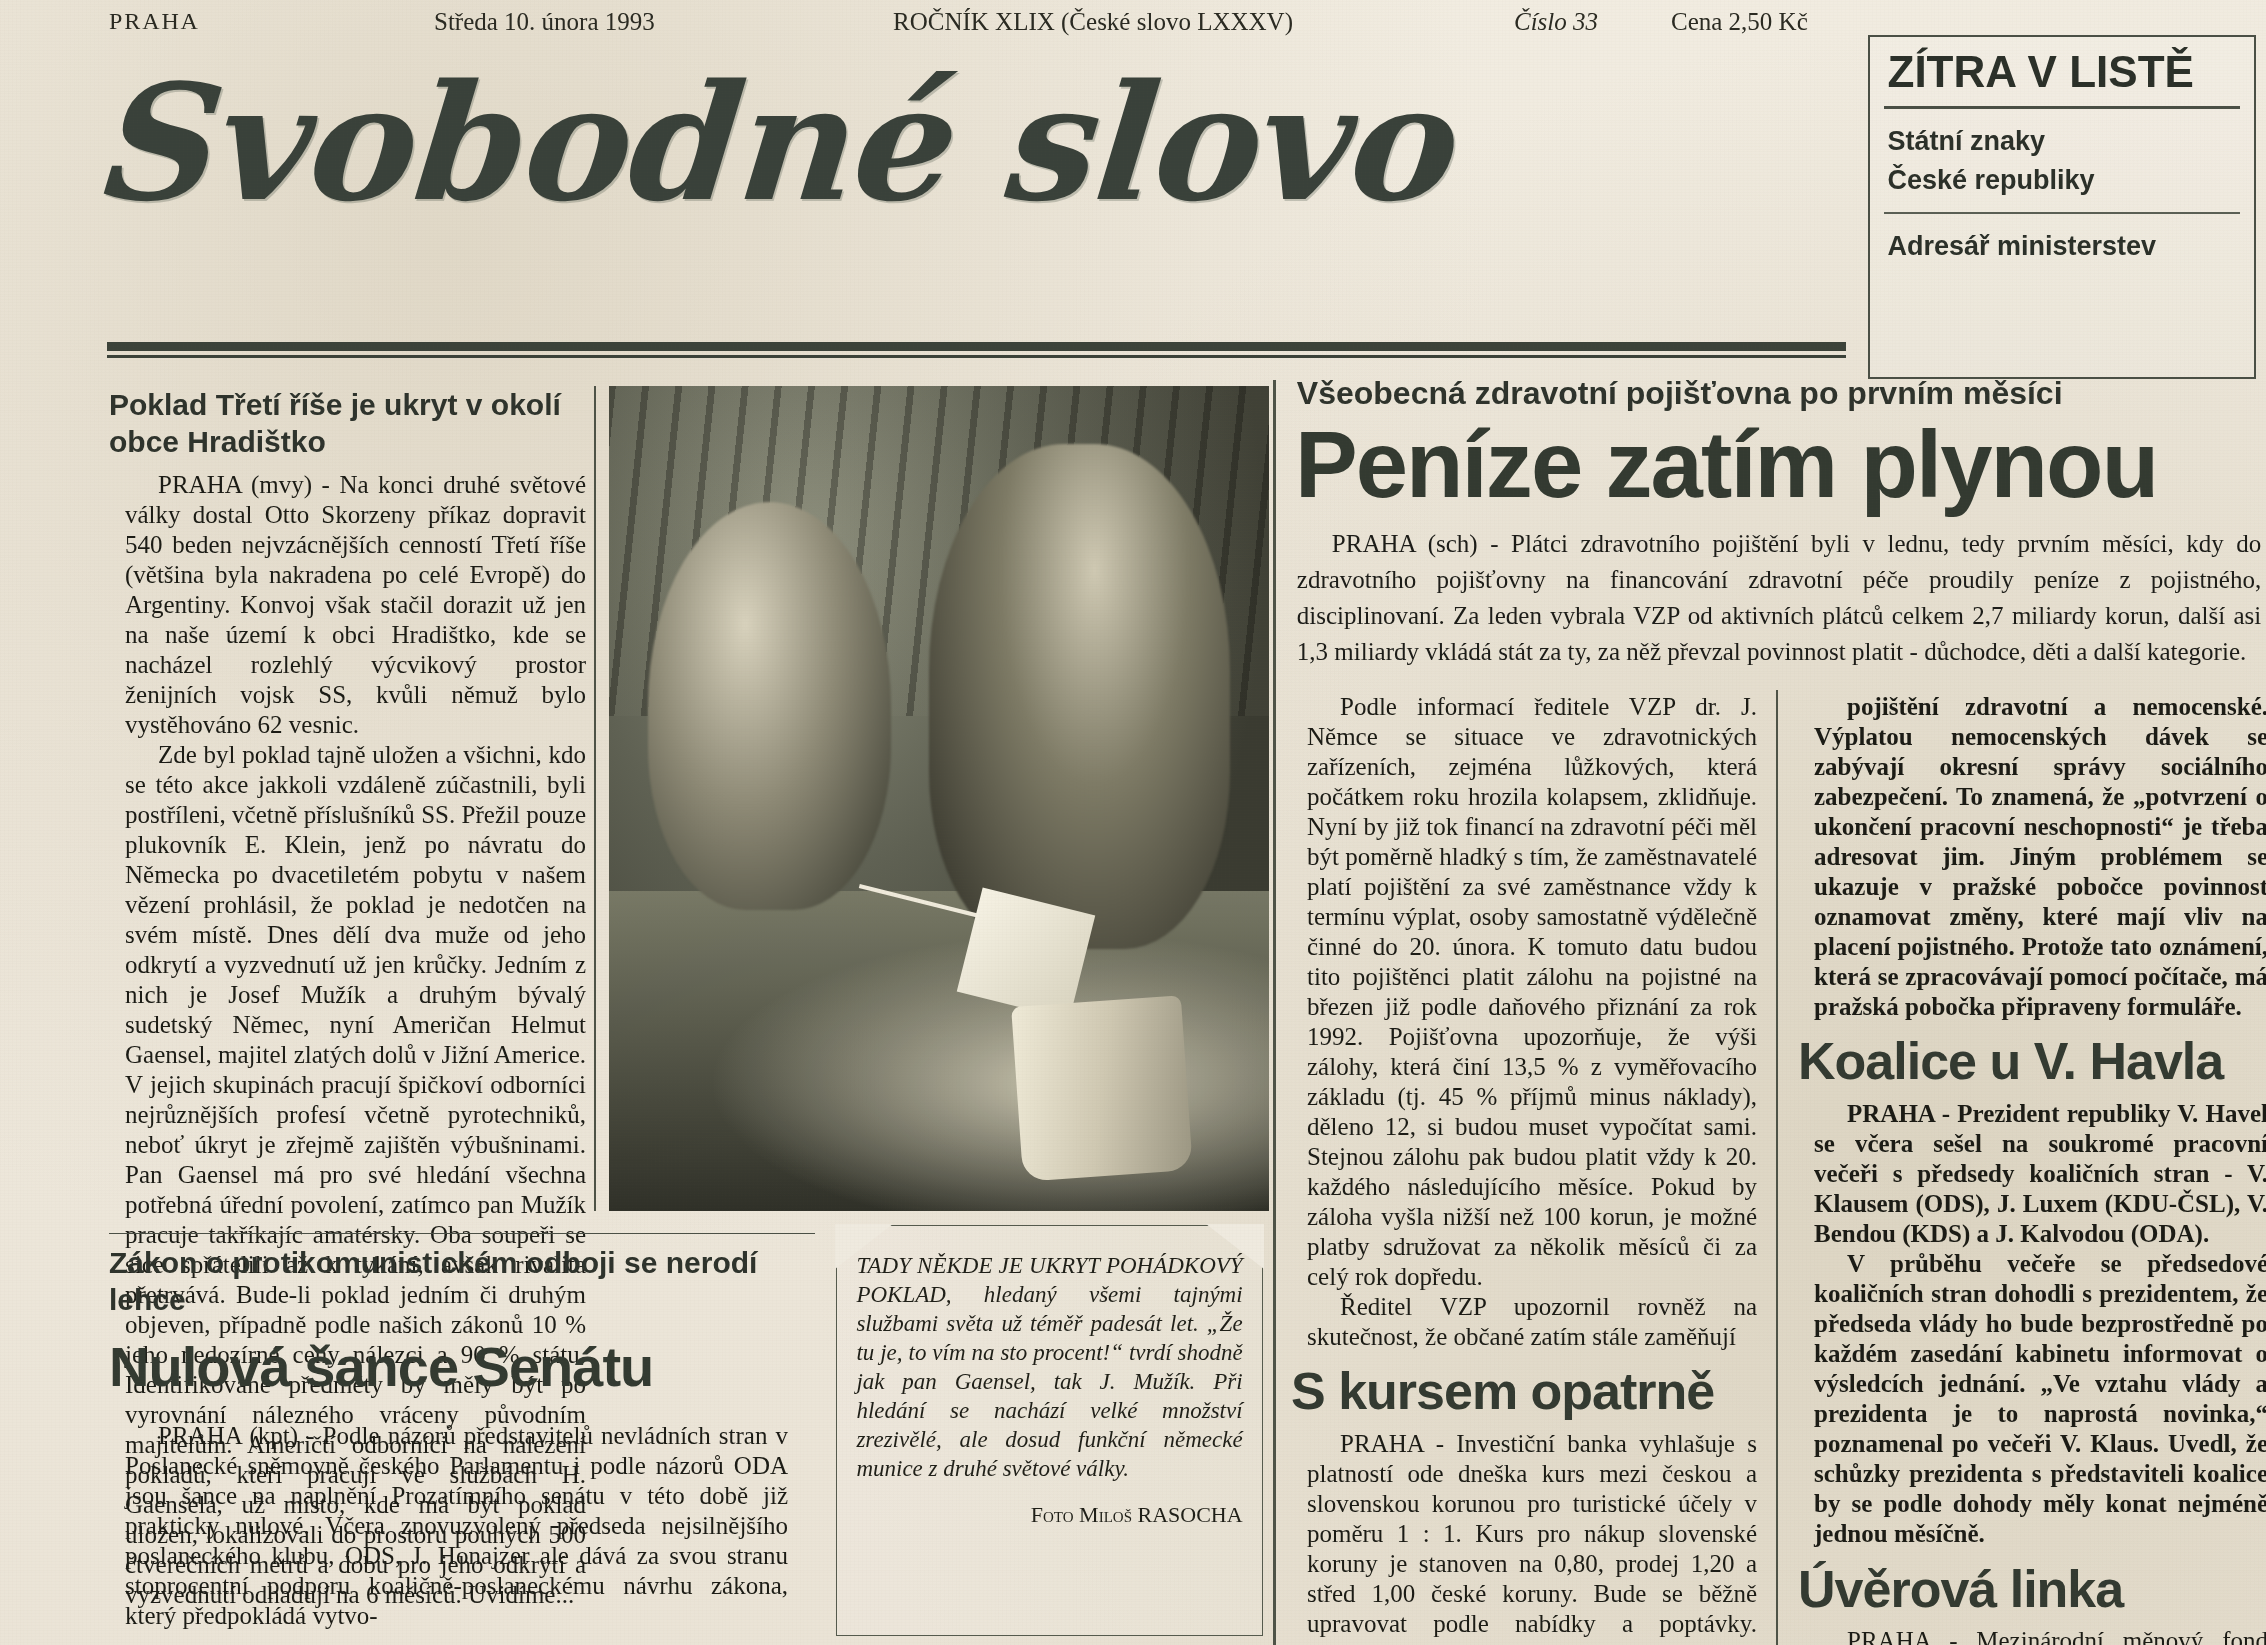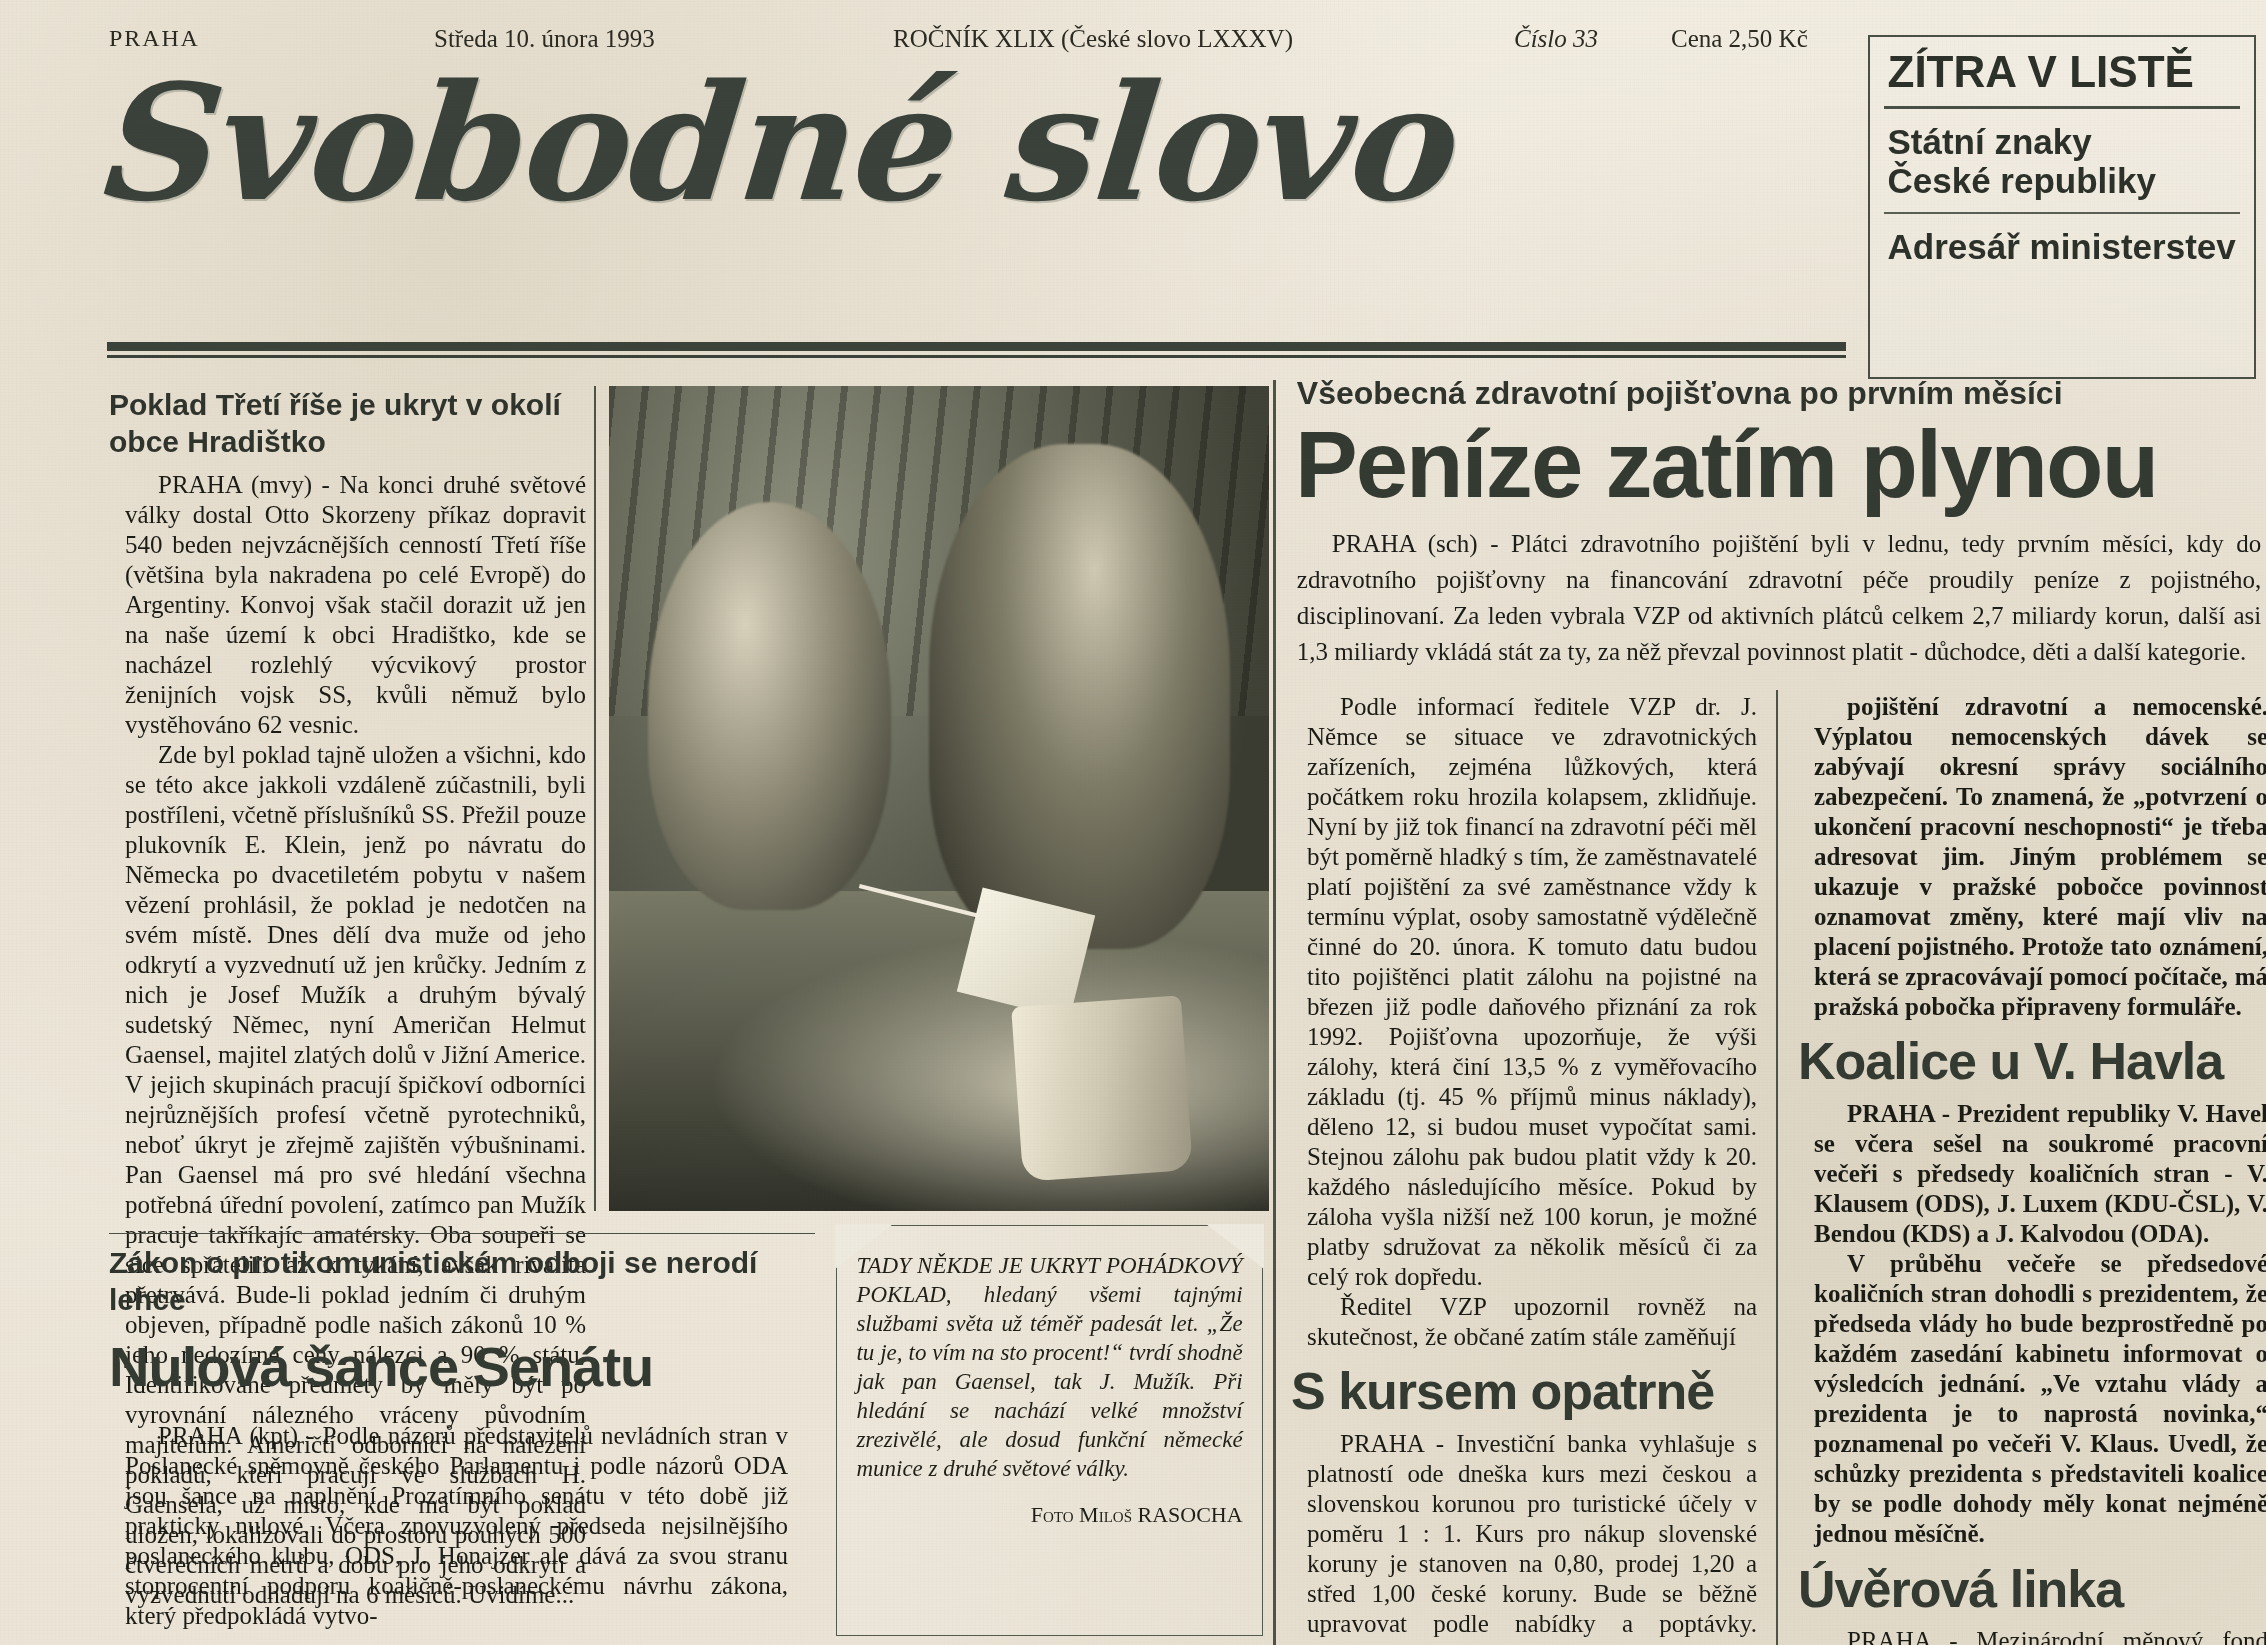--- a/index.html
+++ b/index.html
@@ -31,21 +31,21 @@
     pointer-events: none;
     opacity: 0.35;
     background-image:
       repeating-linear-gradient(0deg, rgba(120,110,85,0.05) 0px, rgba(120,110,85,0.05) 1px, rgba(255,255,255,0) 1px, rgba(255,255,255,0) 2.9px),
       repeating-linear-gradient(90deg, rgba(120,110,85,0.04) 0px, rgba(120,110,85,0.04) 1px, rgba(255,255,255,0) 1px, rgba(255,255,255,0) 3.9px);
   }
 
   
   .topline {
     position: absolute;
-    top: 25px;
+    top: 8px;
     left: 0;
     width: 1998px;
     height: 39px;
     font-family: "Liberation Serif", serif;
     font-size: 25px;
     color: #2a2a22;
   }
   .topline span { position: absolute; white-space: nowrap; }
   .tl-praha { left: 109px; letter-spacing: 1.9px; font-size: 24px; }
   .tl-date  { left: 422px; font-size: 25px; margin-left: 12px; }
@@ -111,21 +111,21 @@
     white-space: nowrap;
   }
   .zitra-rule {
     margin: 9.7px 13.6px 0 13.6px;
     height: 2.9px;
     background: #4a4f45;
   }
   .zitra-item {
     font-family: "Liberation Sans", sans-serif;
     font-weight: 700;
-    font-size: 35px;
+    font-size: 27px;
     color: #2b3029;
     padding: 13.6px 0 0 17.5px;
     line-height: 37px;
   }
   .zitra-sep {
     margin: 13.6px 13.6px 0 13.6px;
     height: 1.9px;
     background: #5a5f54;
   }
 

